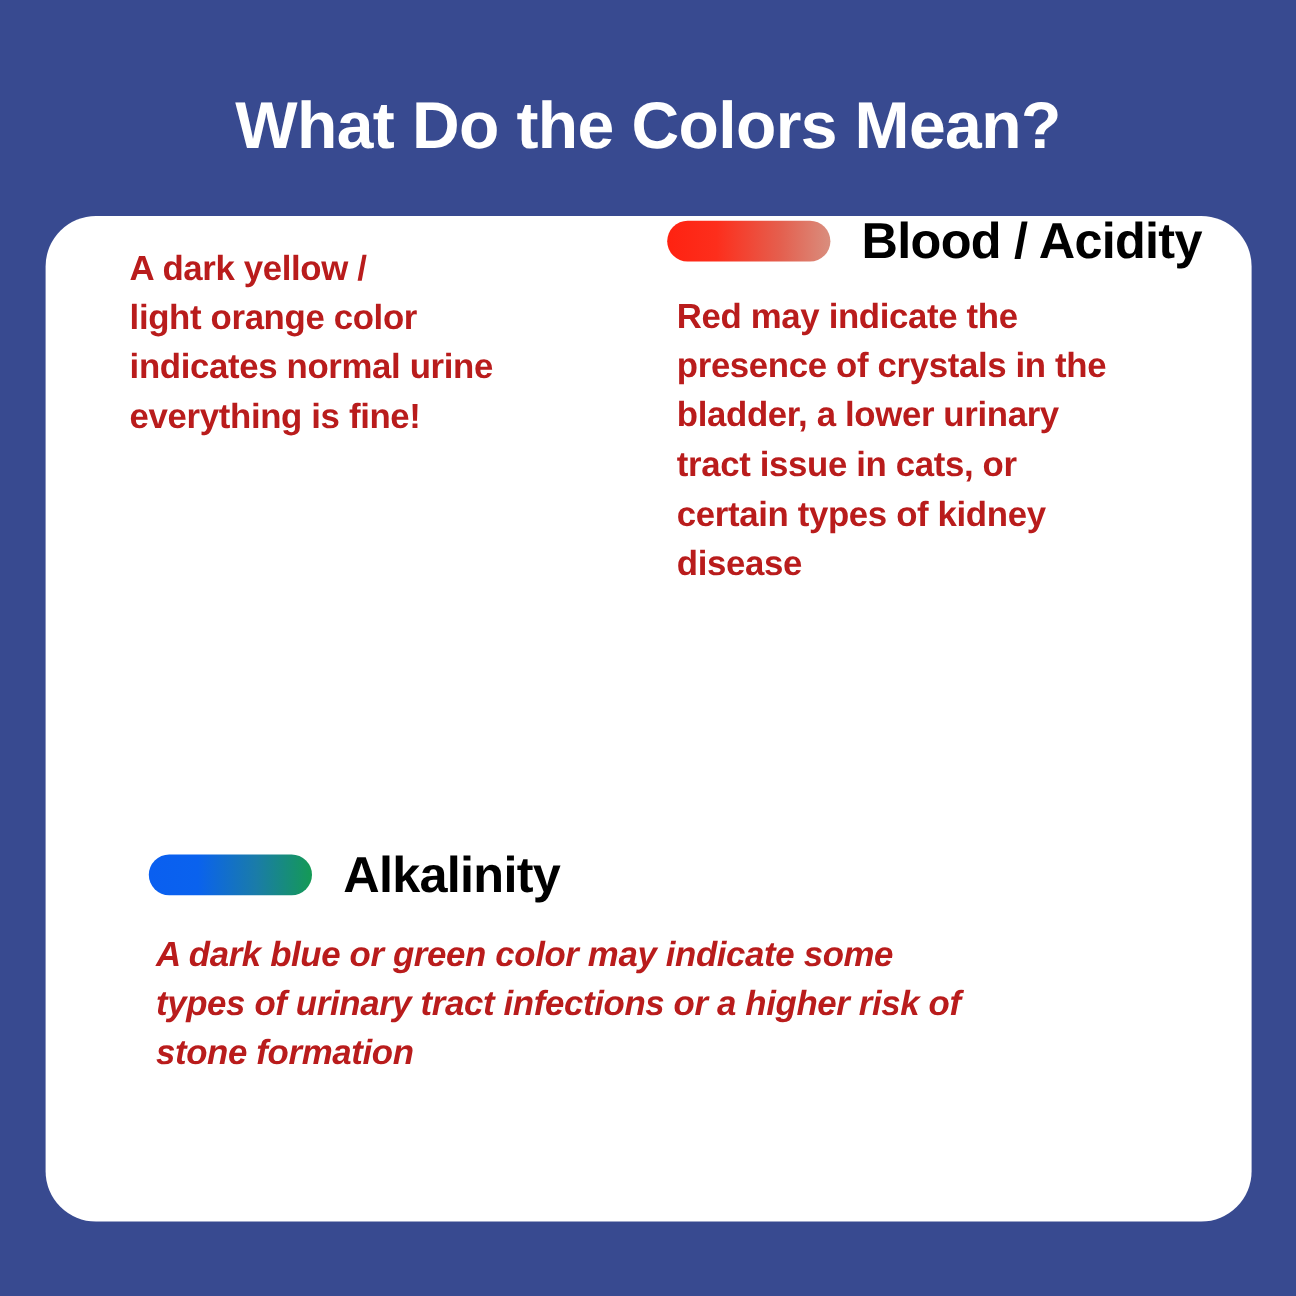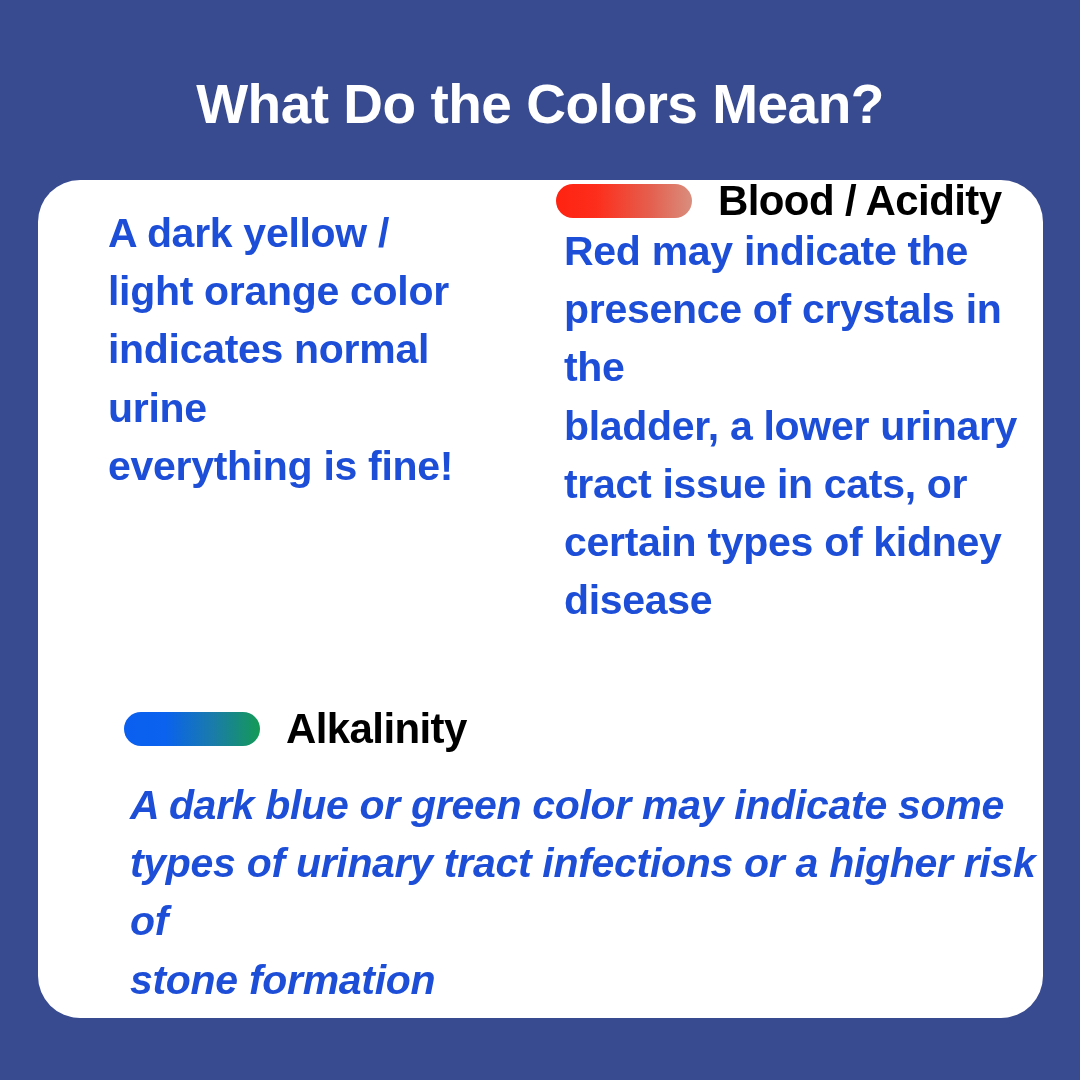--- a/index.html
+++ b/index.html
@@ -92,35 +92,35 @@
     color: #000000;
     font-family: "Liberation Sans", sans-serif;
     font-size: 42px;
     font-weight: 700;
     letter-spacing: -0.6px;
     white-space: nowrap;
     line-height: 1;
   }
 
   .entry-body {
-    color: #1d4ed8;
+    color: #b91c1c;
     font-family: "Liberation Sans", sans-serif;
-    font-size: 41px;
+    font-size: 29px;
     font-weight: 700;
     line-height: 1.42;
     letter-spacing: -0.3px;
     white-space: pre-line;
   }
 
   
   .col-normal .entry-head { padding-left: 42px; }
   .col-normal .entry-body { margin-top: 24px; margin-left: 36px; }
 
   .col-blood  .entry-head { padding-left: 42px; text-align: right; }
-  .col-blood  .entry-body { margin-left: 50px; width: 500px; }
+  .col-blood  .entry-body { margin-top: 22px; margin-left: 50px; width: 500px; }
 
   
   .row-alkaline {
     position: absolute;
     left: 44px;
     top: 528px;
     width: 940px;
   }
   .row-alkaline .entry-head { padding-left: 42px; text-align: center; }
   .row-alkaline .entry-body {

